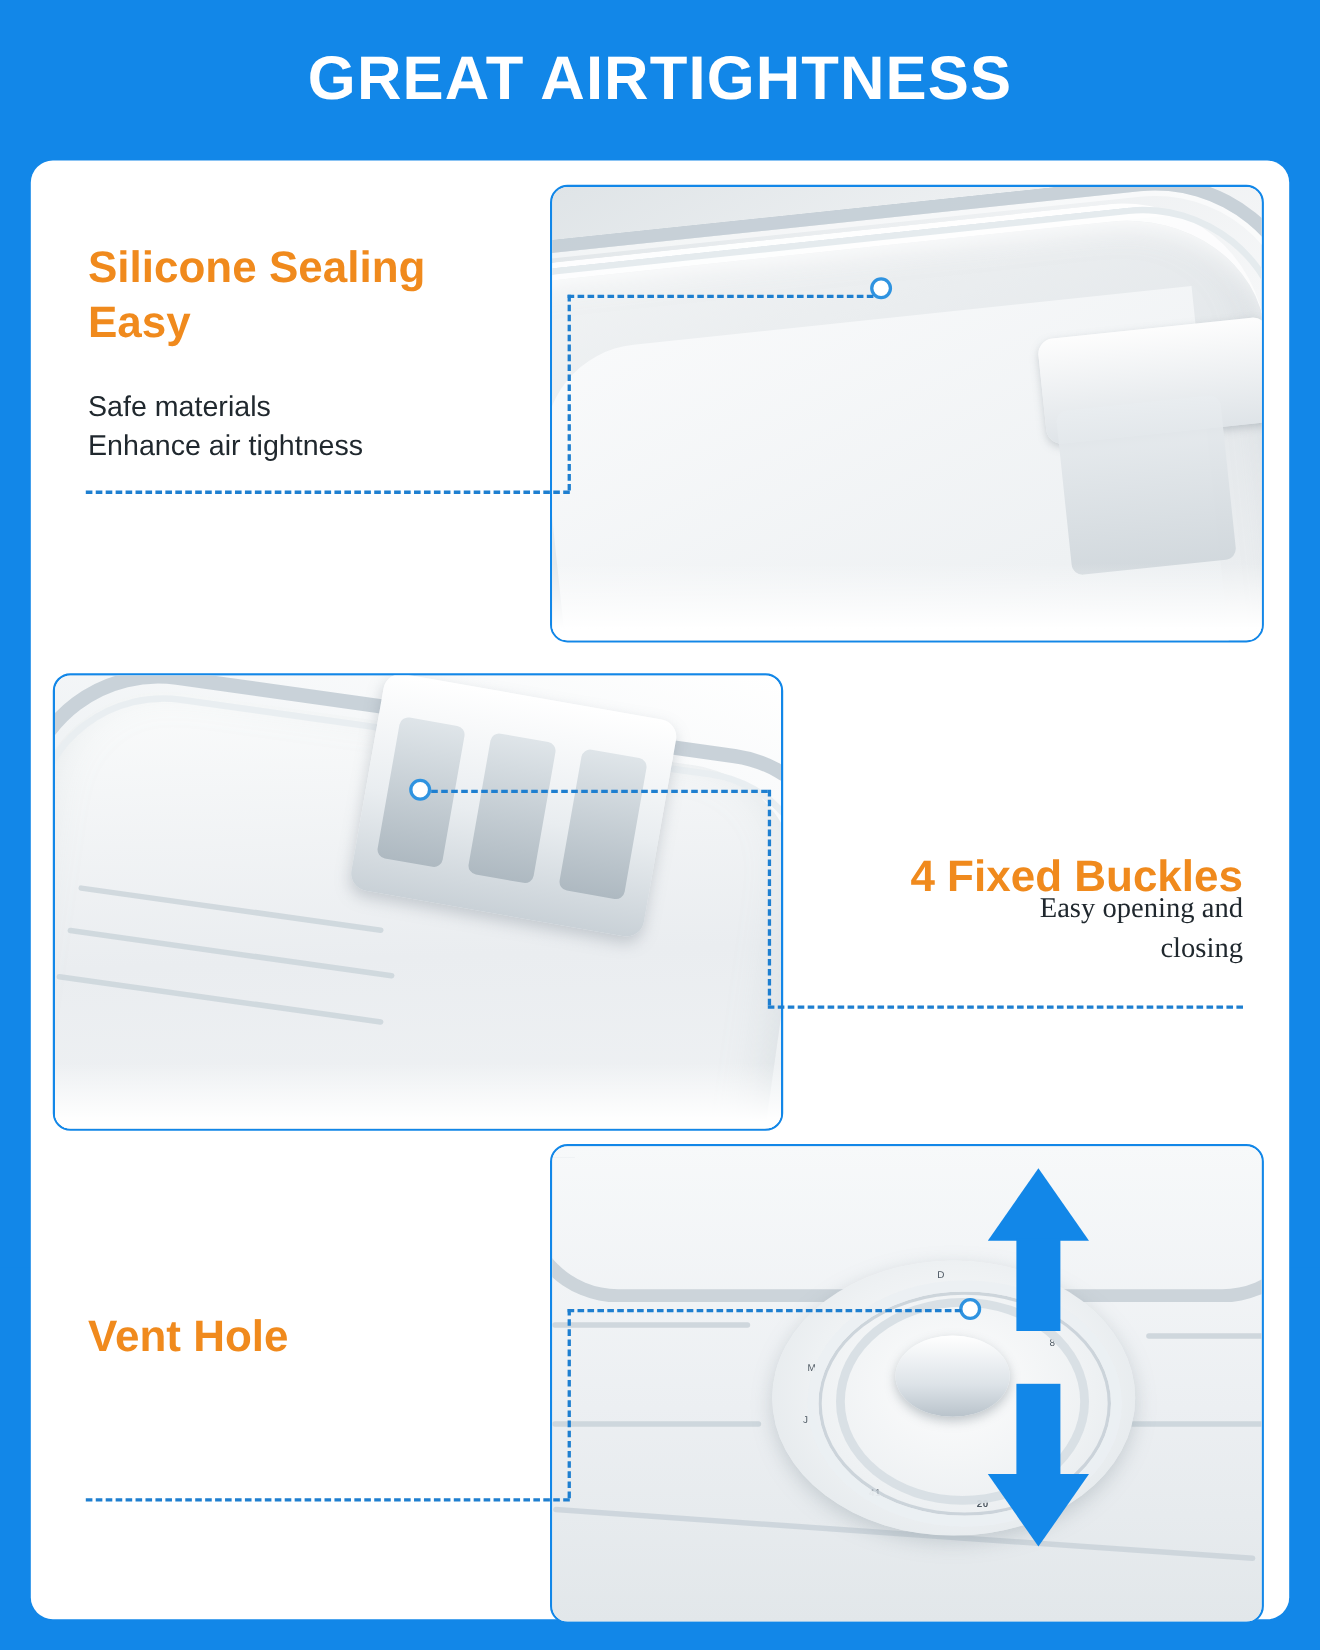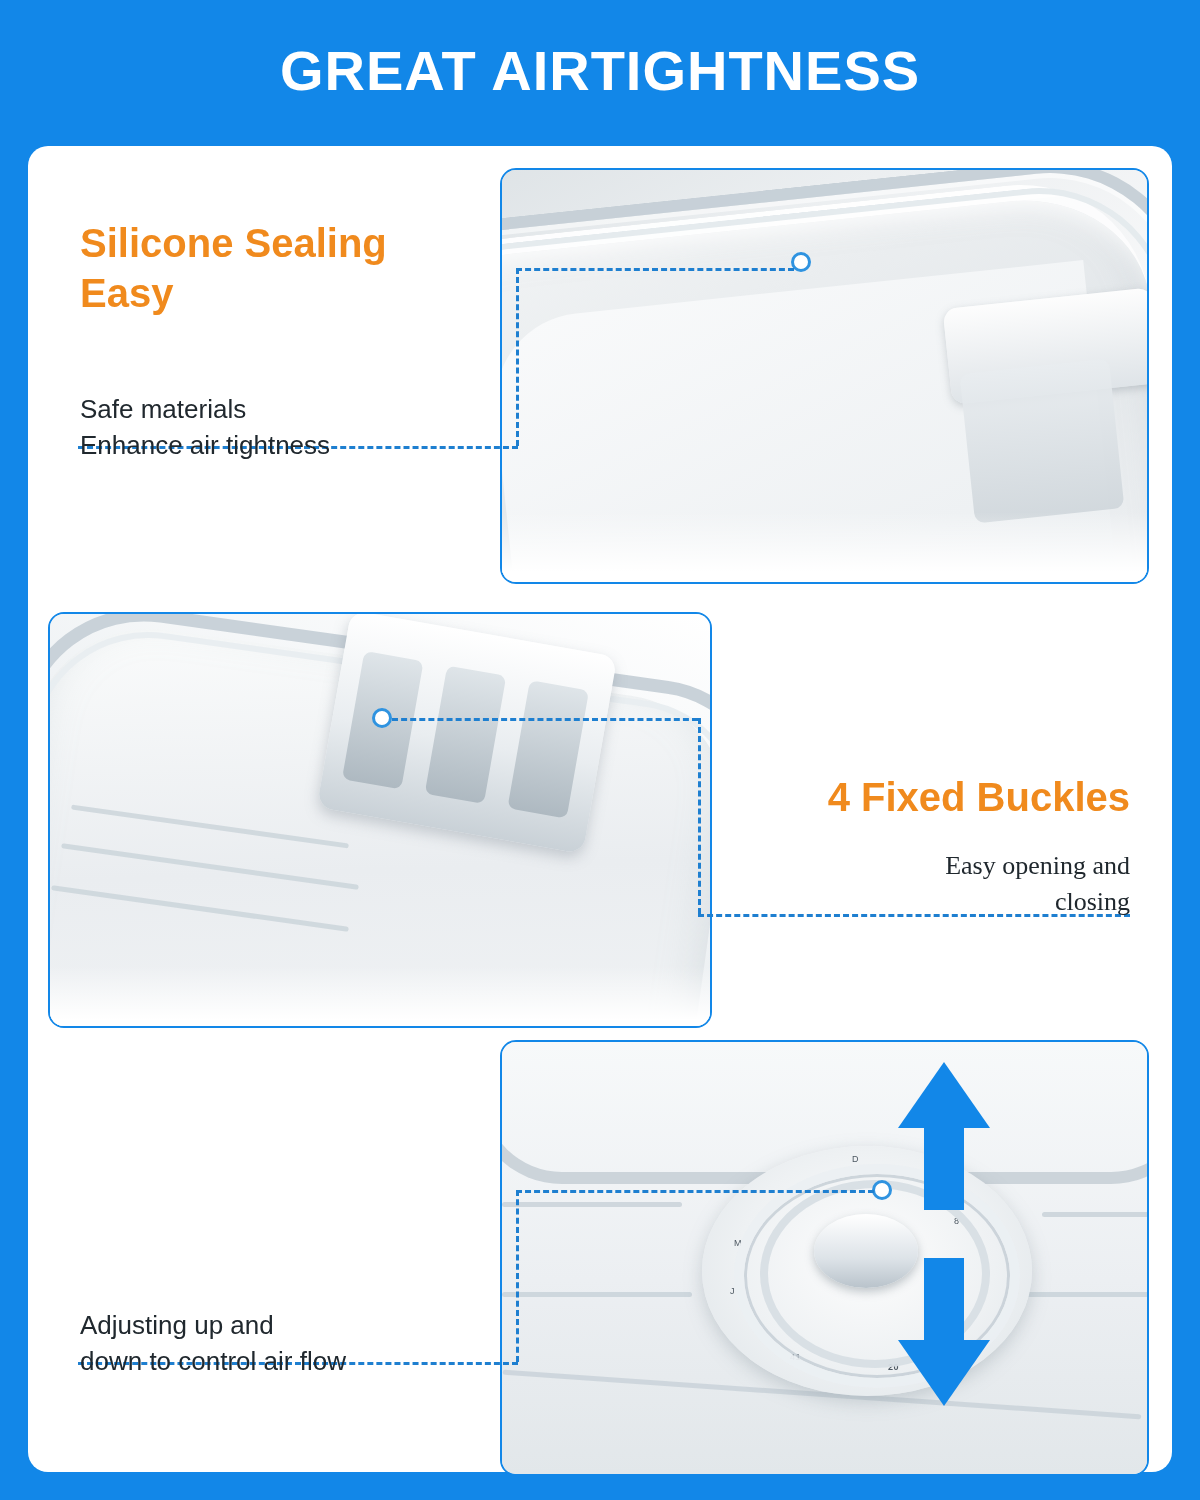--- a/index.html
+++ b/index.html
@@ -82,21 +82,20 @@
     font-size: 40px;
     font-weight: bold;
     line-height: 1.25;
   }
   .feature-desc {
     position: absolute;
     color: #20282e;
     font-size: 26px;
     line-height: 1.38;
     white-space: pre-line;
-    margin-top: 40px;
   }
   #title-seal { left: 80px; top: 218px; width: 400px; }
   #desc-seal  { left: 80px; top: 352px; width: 410px; }
 
   #title-buckle { left: 700px; top: 736px; width: 430px; text-align: right; margin-top: 36px; }
   #desc-buckle  { left: 700px; top: 808px; width: 430px; text-align: right; font-family: Liberation Serif, serif; }
 
   #title-vent { left: 80px; top: 1190px; width: 400px; }
   #desc-vent  { left: 80px; top: 1268px; width: 400px; }
 
@@ -453,16 +452,15 @@
     <div class="arrow-stem" style="left:422px; top:84px; height:84px;"></div>
     <div class="arrow-stem" style="left:422px; top:216px; height:84px;"></div>
     <div class="arrow arrow-down" style="left:396px; top:298px;"></div>
   </div>
 
   <div class="dot" style="left:872px; top:1180px;"></div>
   <div class="dash dash-h" style="left:516px; top:1190px; width:358px;"></div>
   <div class="dash dash-v" style="left:516px; top:1190px; height:172px;"></div>
   <div class="dash dash-h" style="left:78px; top:1362px; width:440px;"></div>
 
-  <div class="feature-desc" id="desc-vent">Adjusting up and
-down to control air flow</div>
+  <div class="feature-title" id="title-vent">Vent Hole</div>
 
 </div>
 
 </body></html>

